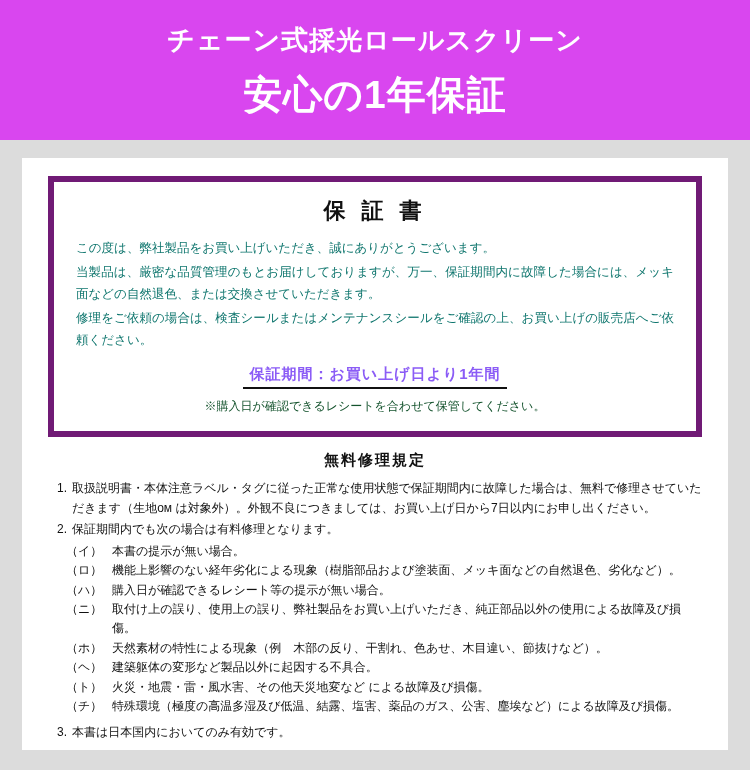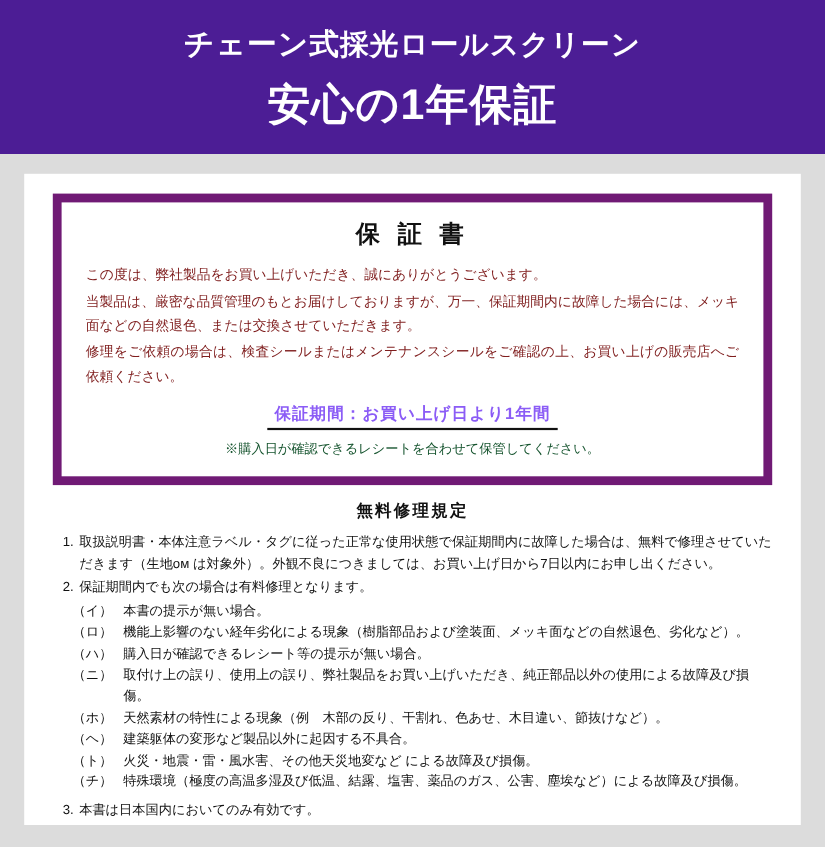--- a/index.html
+++ b/index.html
@@ -19,21 +19,21 @@
     width: 750px;
     height: 770px;
     background: #ffffff;
     box-sizing: border-box;
   }
 
   
   .banner {
     width: 750px;
     height: 140px;
-    background: #4c1d95;
+    background: #d946ef;
     display: flex;
     flex-direction: column;
     align-items: center;
     justify-content: center;
     box-sizing: border-box;
     padding-top: 4px;
   }
   .banner-line1 {
     display: flex;
     align-items: baseline;
@@ -74,36 +74,36 @@
     height: 100%;
     background: #ffffff;
     box-sizing: border-box;
     padding: 18px 26px 10px 26px;
     display: flex;
     flex-direction: column;
   }
 
   
   .cert-box {
-    border: 8px solid #701a75;
+    border: 6px solid #701a75;
     box-sizing: border-box;
     padding: 14px 22px 16px 22px;
   }
   .cert-title {
     text-align: center;
     font-size: 22px;
     font-weight: bold;
     letter-spacing: 5px;
     color: #111;
     margin-bottom: 12px;
   }
   .cert-para {
     font-size: 12.5px;
     line-height: 1.75;
-    color: #7f1d1d;
+    color: #0f766e;
     text-align: justify;
     margin: 0 0 2px 0;
   }
   .cert-period-wrap {
     text-align: center;
     margin-top: 14px;
   }
   .cert-period {
     display: inline-block;
     font-size: 15px;

